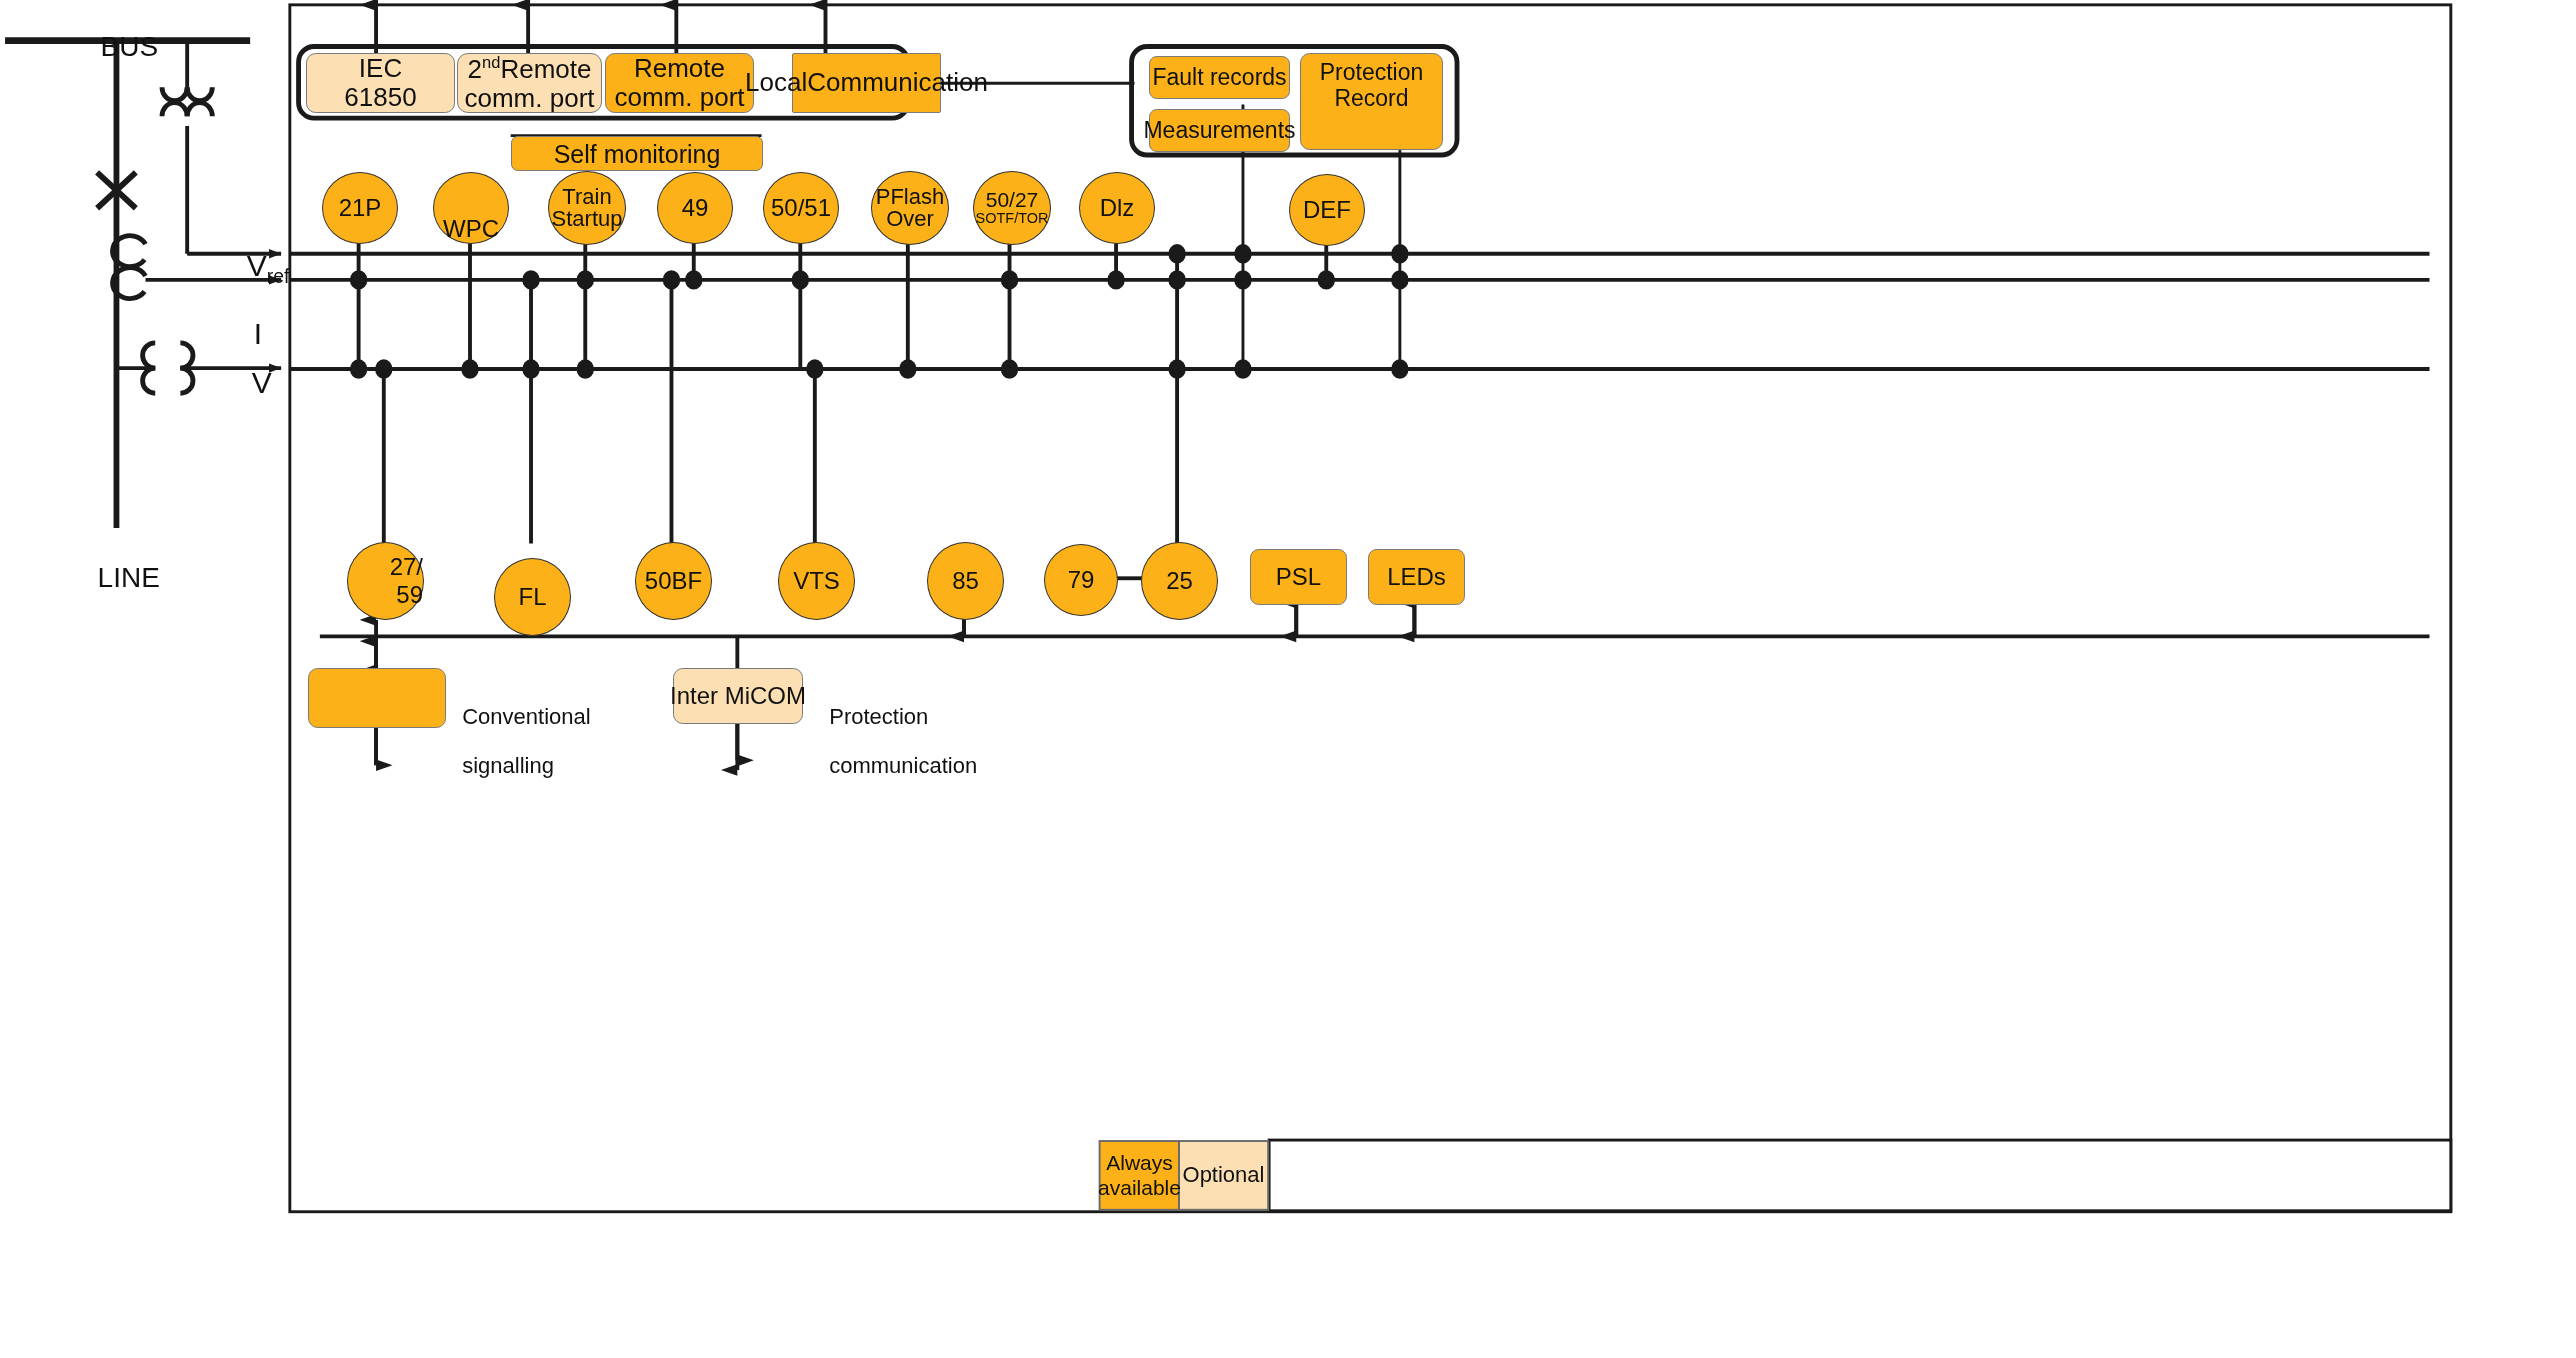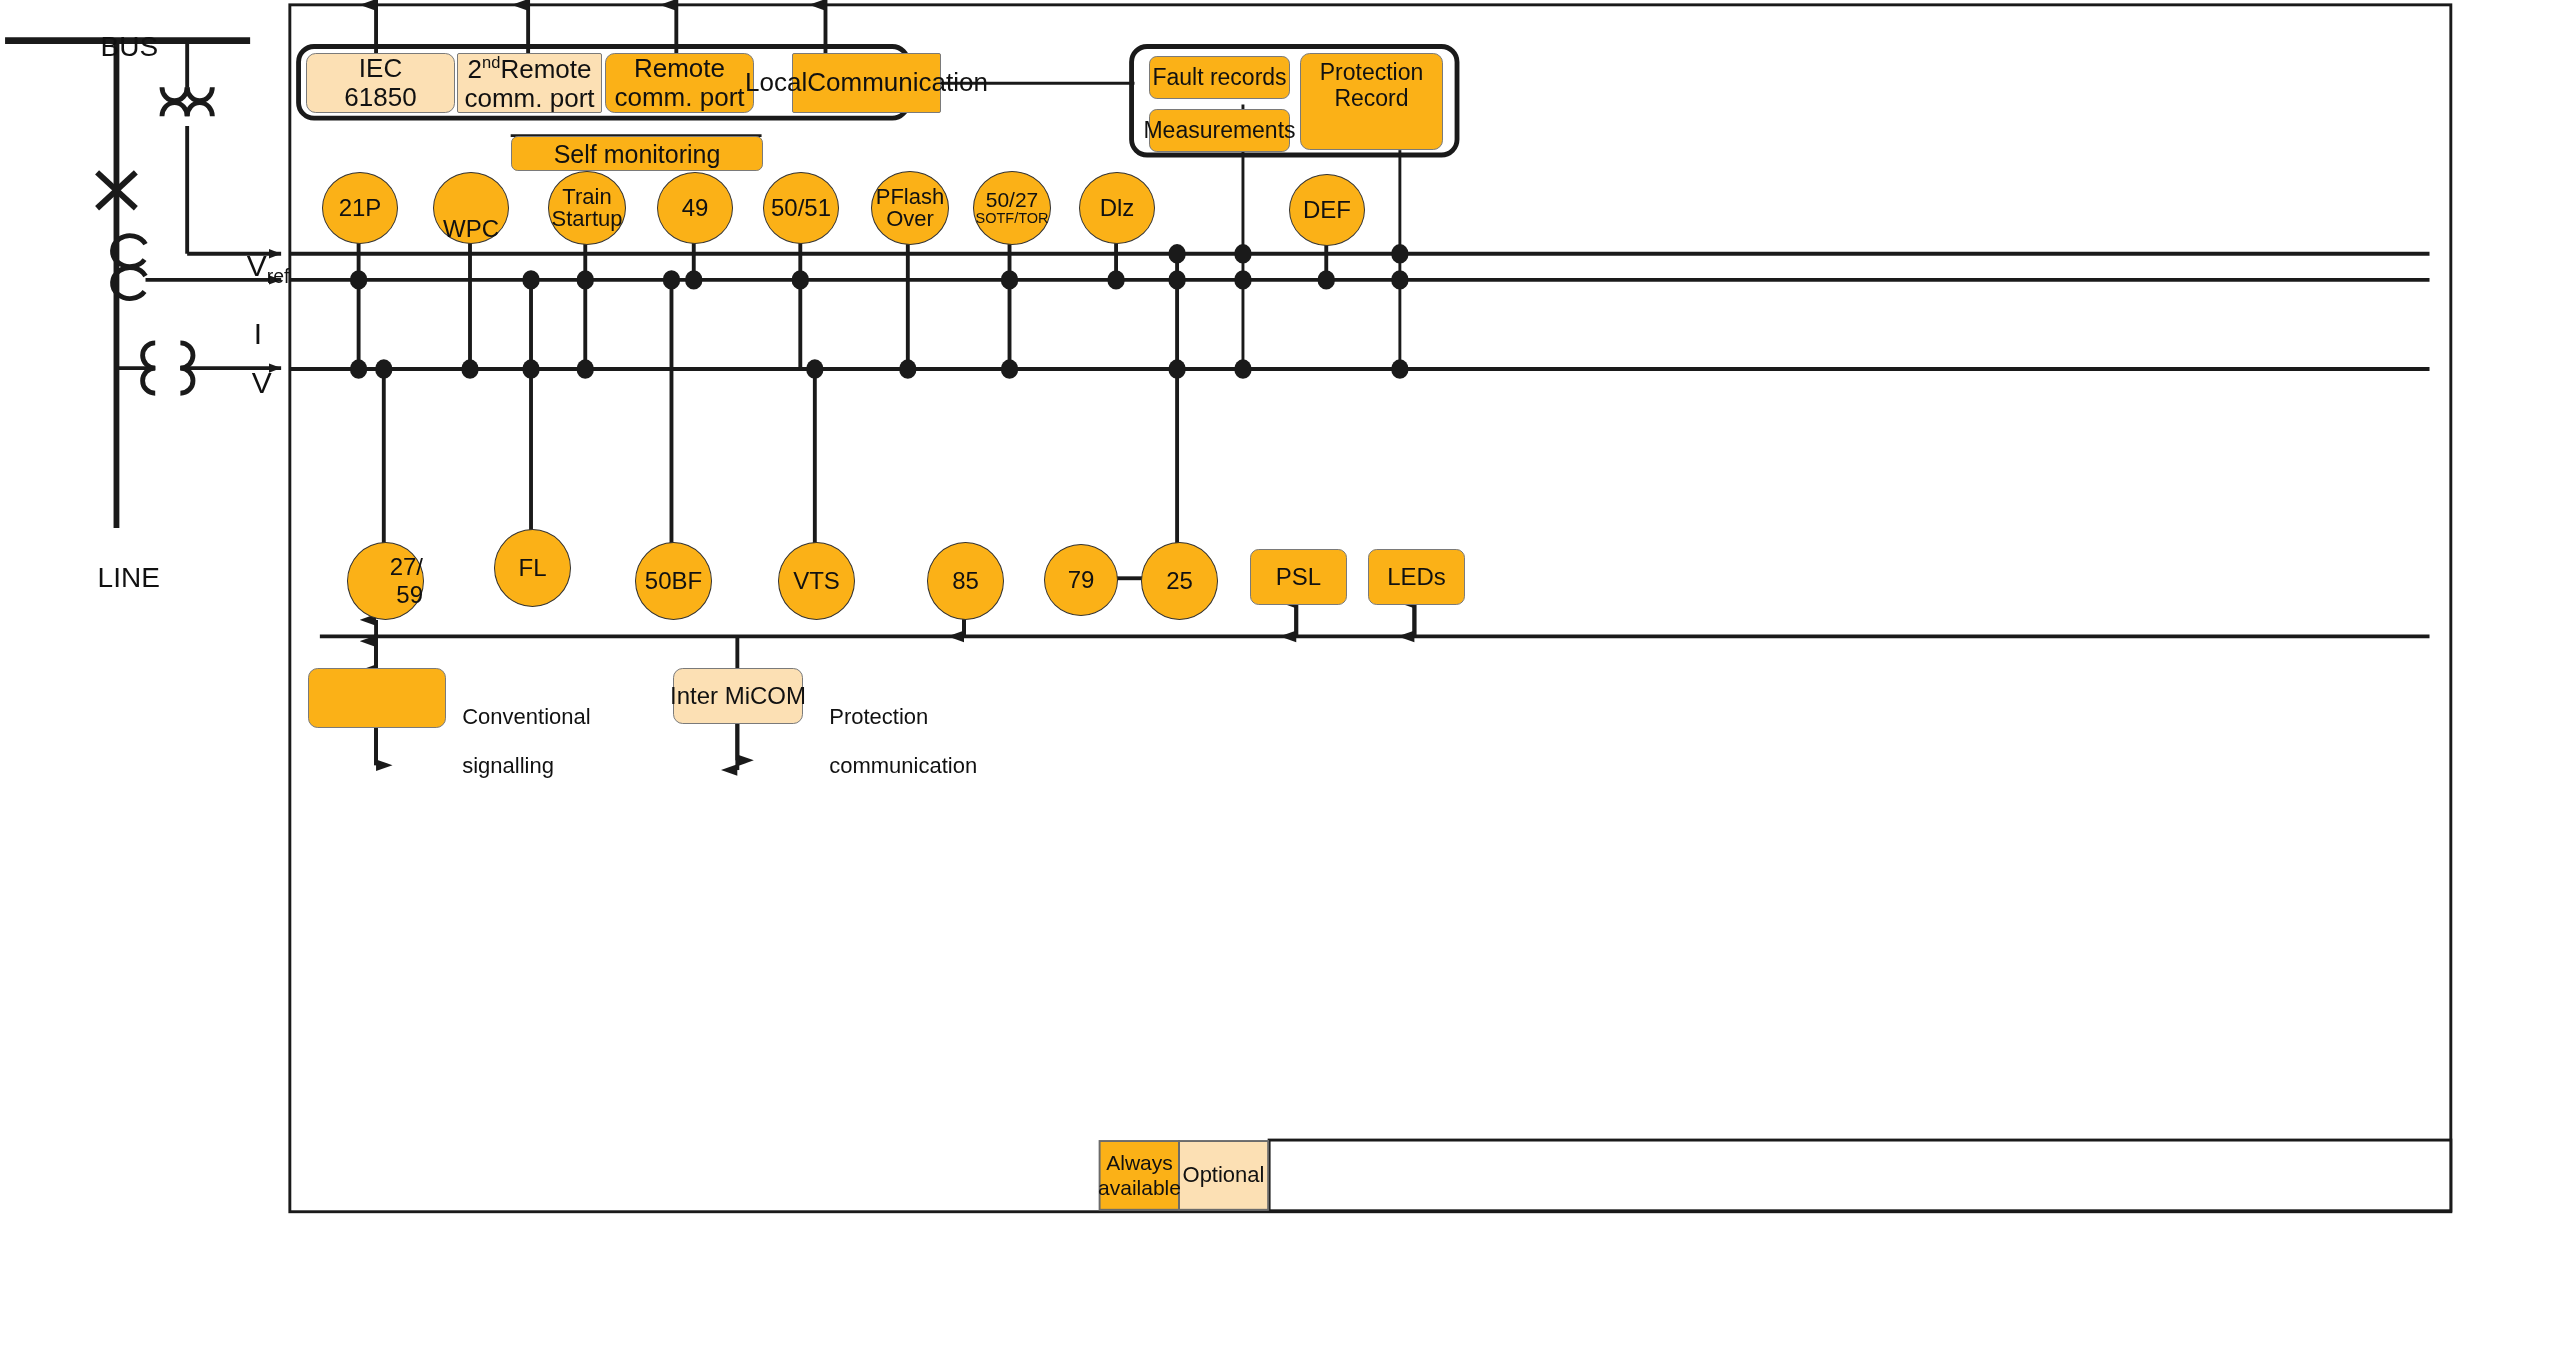--- a/index.html
+++ b/index.html
@@ -222,21 +222,21 @@
 </svg>
 
 <div class="lbl" style="left:306px;top:53px;width:147px;height:58px;background:#FCE0B4;
             border:1.9px solid #7a7a7a;border-radius:9.7px;display:flex;
             flex-direction:column;align-items:center;justify-content:center;font-size:26px;">
   <span>IEC</span>
   <span>61850</span>
 </div>
 
 <div class="lbl" style="left:457px;top:53px;width:143px;height:58px;background:#FCE0B4;
-            border:1.9px solid #7a7a7a;border-radius:2px;display:flex;
+            border:1.9px solid #7a7a7a;border-radius:11px;display:flex;
             flex-direction:column;align-items:center;justify-content:center;font-size:26px;">
   <span><span>2</span><sup style="font-size:16.5px">nd</sup><span>Remote</span></span>
   <span>comm. port</span>
 </div>
 
 <div class="lbl" style="left:605px;top:53px;width:147px;height:58px;background:#FBB117;
             border:1.9px solid #7a7a7a;border-radius:9.7px;display:flex;
             flex-direction:column;align-items:center;justify-content:center;font-size:26px;">
   <span>Remote</span>
   <span>comm. port</span>
@@ -331,21 +331,21 @@
   <span>DEF</span>
 </div>
 
 <div class="lbl" style="left:347px;top:542px;width:75px;height:76px;background:#FBB117;
             border:1.9px solid #333;border-radius:50%;display:flex;flex-direction:column;
             align-items:flex-end;justify-content:center;font-size:24px;line-height:1.18;">
   <span>27/</span>
   <span>59</span>
 </div>
 
-<div class="lbl" style="left:494px;top:529px;width:75px;height:76px;background:#FBB117;
+<div class="lbl" style="left:494px;top:558px;width:75px;height:76px;background:#FBB117;
             border:1.9px solid #333;border-radius:50%;display:flex;
             align-items:center;justify-content:center;font-size:24px;">
   <span>FL</span>
 </div>
 
 <div class="lbl" style="left:635px;top:542px;width:75px;height:76px;background:#FBB117;
             border:1.9px solid #333;border-radius:50%;display:flex;
             align-items:center;justify-content:center;font-size:24px;">
   <span>50BF</span>
 </div>

